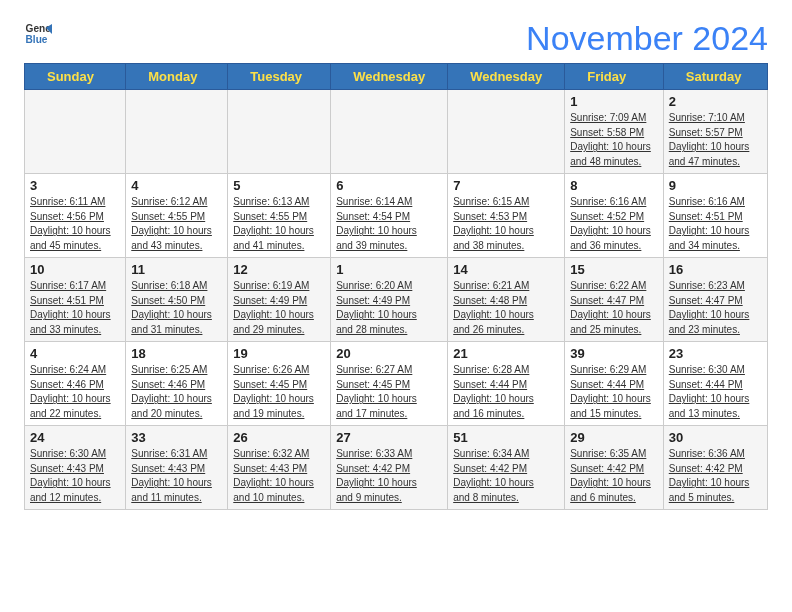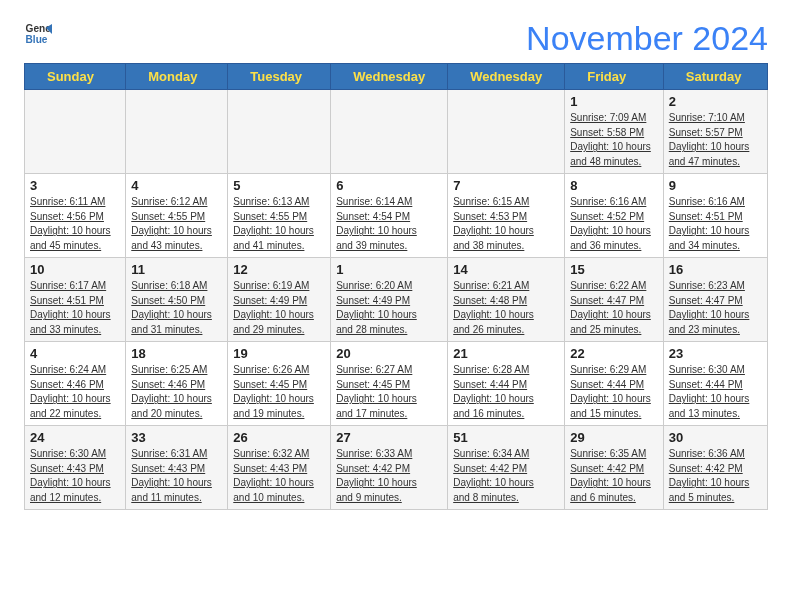--- a/index.html
+++ b/index.html
@@ -207,21 +207,21 @@
         </td>
         <td>
           <span class="day-num">20</span>
           <div class="day-info">Sunrise: 6:27 AM<br>Sunset: 4:45 PM<br>Daylight: 10 hours<br>and 17 minutes.</div>
         </td>
         <td>
           <span class="day-num">21</span>
           <div class="day-info">Sunrise: 6:28 AM<br>Sunset: 4:44 PM<br>Daylight: 10 hours<br>and 16 minutes.</div>
         </td>
         <td>
-          <span class="day-num">22</span>
+          <span class="day-num">39</span>
           <div class="day-info">Sunrise: 6:29 AM<br>Sunset: 4:44 PM<br>Daylight: 10 hours<br>and 15 minutes.</div>
         </td>
         <td>
           <span class="day-num">23</span>
           <div class="day-info">Sunrise: 6:30 AM<br>Sunset: 4:44 PM<br>Daylight: 10 hours<br>and 13 minutes.</div>
         </td>
       </tr>
       <tr>
         <td>
           <span class="day-num">24</span>

